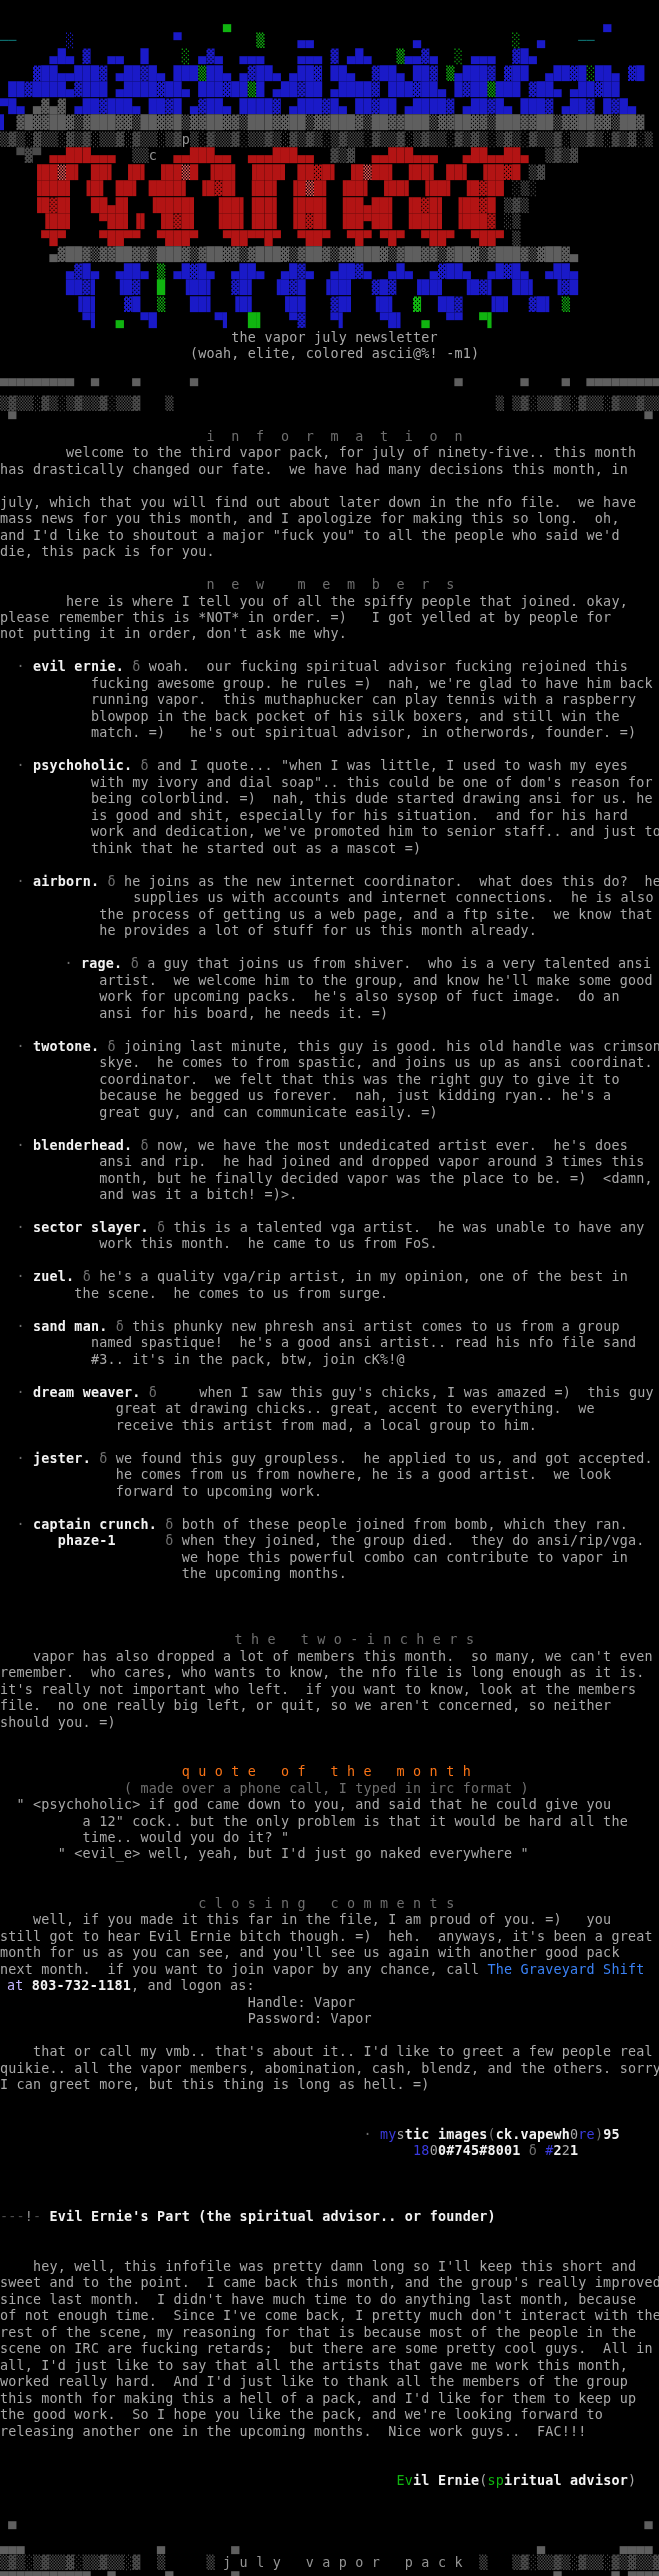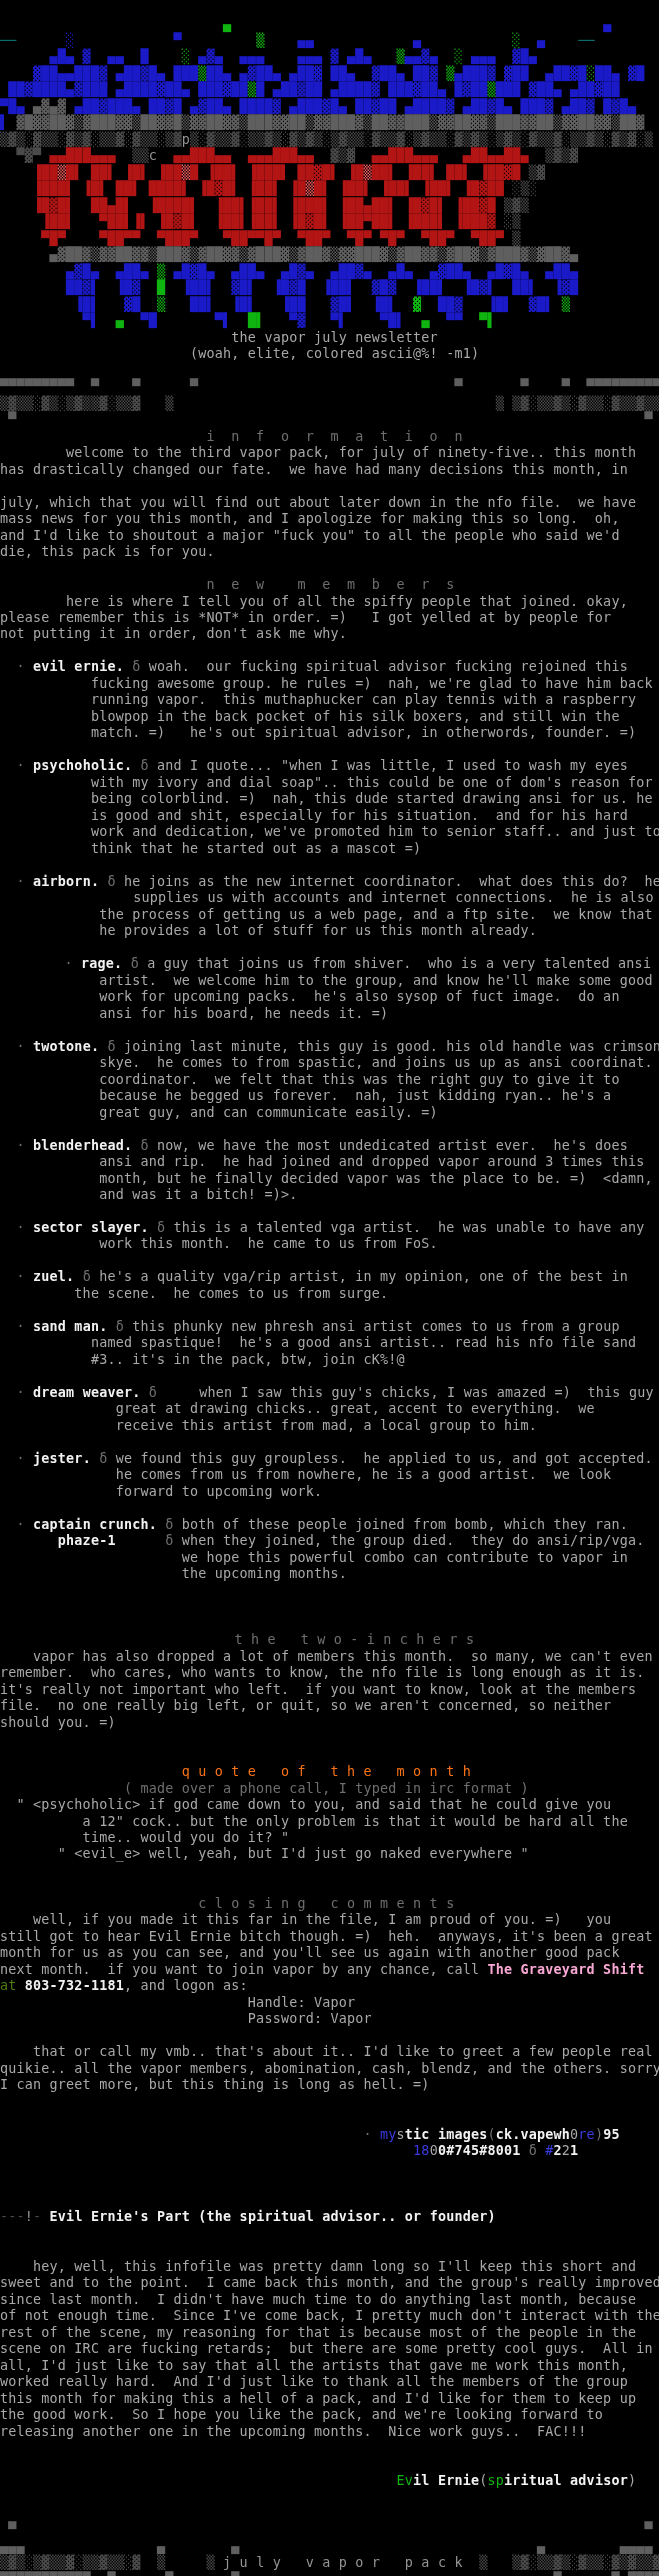--- a/index.html
+++ b/index.html
@@ -116,22 +116,22 @@
     <div class="line" style="top: 1764px;"><span style="color: #f97316;">                      q u o t e   o f   t h e   m o n t h</span></div>
     <div class="line" style="top: 1781px;"><span style="color: rgb(111, 111, 111);">               ( made over a phone call, I typed in irc format )</span></div>
     <div class="line" style="top: 1797px;"><span style="color: rgb(169, 169, 169);">  " &lt;psychoholic&gt; if god came down to you, and said that he could give you</span></div>
     <div class="line" style="top: 1814px;"><span style="color: rgb(169, 169, 169);">          a 12" cock.. but the only problem is that it would be hard all the</span></div>
     <div class="line" style="top: 1830px;"><span style="color: rgb(169, 169, 169);">          time.. would you do it? "</span></div>
     <div class="line" style="top: 1846px;"><span style="color: rgb(169, 169, 169);">       " &lt;evil_e&gt; well, yeah, but I'd just go naked everywhere "</span></div>
     <div class="line" style="top: 1896px;"><span style="color: rgb(111, 111, 111);">                        c l o s i n g   c o m m e n t s</span></div>
     <div class="line" style="top: 1912px;"><span style="color: rgb(169, 169, 169);">    well, if you made it this far in the file, I am proud of you. =)   you</span></div>
     <div class="line" style="top: 1929px;"><span style="color: rgb(169, 169, 169);">still got to hear Evil Ernie bitch though. =)  heh.  anyways, it's been a great</span></div>
     <div class="line" style="top: 1945px;"><span style="color: rgb(169, 169, 169);">month for us as you can see, and you'll see us again with another good pack</span></div>
-    <div class="line" style="top: 1962px;"><span style="color: rgb(169, 169, 169);">next month.  if you want to join vapor by any chance, call </span><span style="color: #f9a8d4; font-weight: bold; margin-top: 32px;">The Graveyard Shift</span></div>
-    <div class="line" style="top: 1978px;"><span style="color: #4d7c0f;">at </span><span style="color: rgb(242, 242, 242); font-weight: bold;">803-732-1181</span><span style="color: rgb(169, 169, 169);">, and logon as:</span></div>
+    <div class="line" style="top: 1962px;"><span style="color: rgb(169, 169, 169);">next month.  if you want to join vapor by any chance, call </span><span style="color: #3b82f6; font-weight: normal; margin-top: 32px;">The Graveyard Shift</span></div>
+    <div class="line" style="top: 1978px;"><span style="color: #c4b5fd; padding-left: 7px;">at </span><span style="color: rgb(242, 242, 242); font-weight: bold;">803-732-1181</span><span style="color: rgb(169, 169, 169);">, and logon as:</span></div>
     <div class="line" style="top: 1995px;"><span style="color: rgb(169, 169, 169);">                              Handle: Vapor</span></div>
     <div class="line" style="top: 2011px;"><span style="color: rgb(169, 169, 169);">                              Password: Vapor</span></div>
     <div class="line" style="top: 2044px;"><span style="color: rgb(169, 169, 169);">    that or call my vmb.. that's about it.. I'd like to greet a few people real</span></div>
     <div class="line" style="top: 2061px;"><span style="color: rgb(169, 169, 169);">quikie.. all the vapor members, abomination, cash, blendz, and the others. sorry</span></div>
     <div class="line" style="top: 2077px;"><span style="color: rgb(169, 169, 169);">I can greet more, but this thing is long as hell. =)</span></div>
     <div class="line" style="top: 2127px;"><span style="color: rgb(111, 111, 111);">                                            · </span><span style="color: rgb(58, 58, 224);">my</span><span style="color: rgb(169, 169, 169);">s</span><span style="color: rgb(242, 242, 242); font-weight: bold;">tic images</span><span style="color: rgb(111, 111, 111);">(</span><span style="color: rgb(242, 242, 242); font-weight: bold;">ck.vapewh</span><span style="color: rgb(169, 169, 169);">0</span><span style="color: rgb(58, 58, 224);">re</span><span style="color: rgb(111, 111, 111);">)</span><span style="color: rgb(242, 242, 242); font-weight: bold;">95</span></div>
     <div class="line" style="top: 2143px;"><span style="color: rgb(58, 58, 224);">                                                  18</span><span style="color: rgb(169, 169, 169);">0</span><span style="color: rgb(242, 242, 242); font-weight: bold;">0#745#8001 </span><span style="color: rgb(111, 111, 111);">δ </span><span style="color: rgb(58, 58, 224);">#</span><span style="color: rgb(242, 242, 242); font-weight: bold;">2</span><span style="color: rgb(169, 169, 169);">2</span><span style="color: rgb(242, 242, 242); font-weight: bold;">1</span></div>
     <div class="line" style="top: 2209px;"><span style="color: rgb(74, 74, 74);">---</span><span style="color: rgb(148, 148, 148);">!</span><span style="color: rgb(74, 74, 74);">- </span><span style="color: rgb(242, 242, 242); font-weight: bold;">Evil Ernie's Part (the spiritual advisor.. or founder)</span></div>
     <div class="line" style="top: 2259px;"><span style="color: rgb(169, 169, 169);">    hey, well, this infofile was pretty damn long so I'll keep this short and</span></div>
     <div class="line" style="top: 2275px;"><span style="color: rgb(169, 169, 169);">sweet and to the point.  I came back this month, and the group's really improved</span></div>

